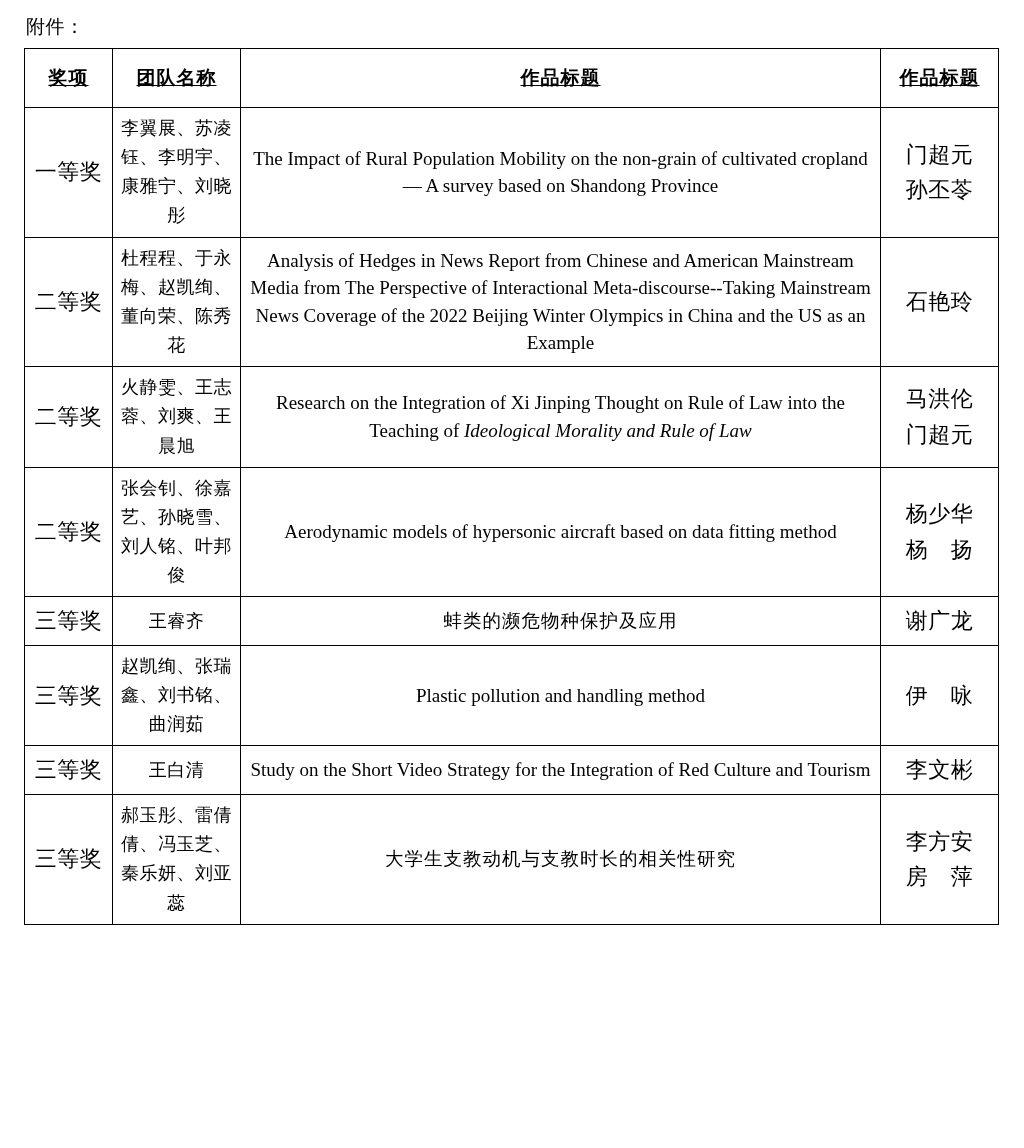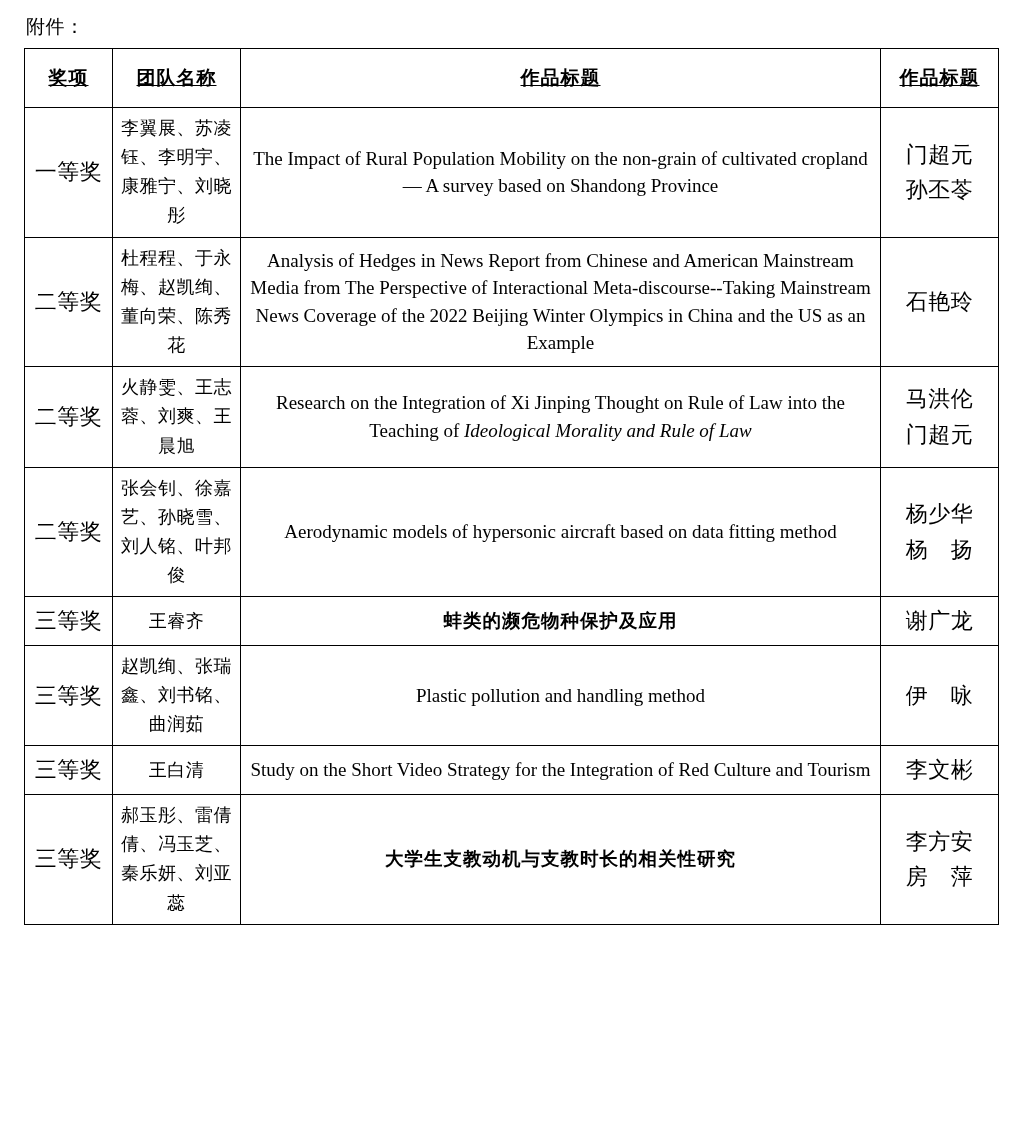--- a/index.html
+++ b/index.html
@@ -72,21 +72,20 @@
     letter-spacing: 0.5px;
   }
   td.work {
     font-size: 19px;
     line-height: 1.45;
     padding: 10px 16px;
   }
   td.work.cn {
     font-size: 18.5px;
     letter-spacing: 1px;
-    font-weight: bold;
   }
   td.teacher {
     font-size: 22px;
     line-height: 1.62;
     letter-spacing: 0.5px;
     font-family: Liberation Serif, serif;
   }
   .em {
     font-style: italic;
     text-align: center;

